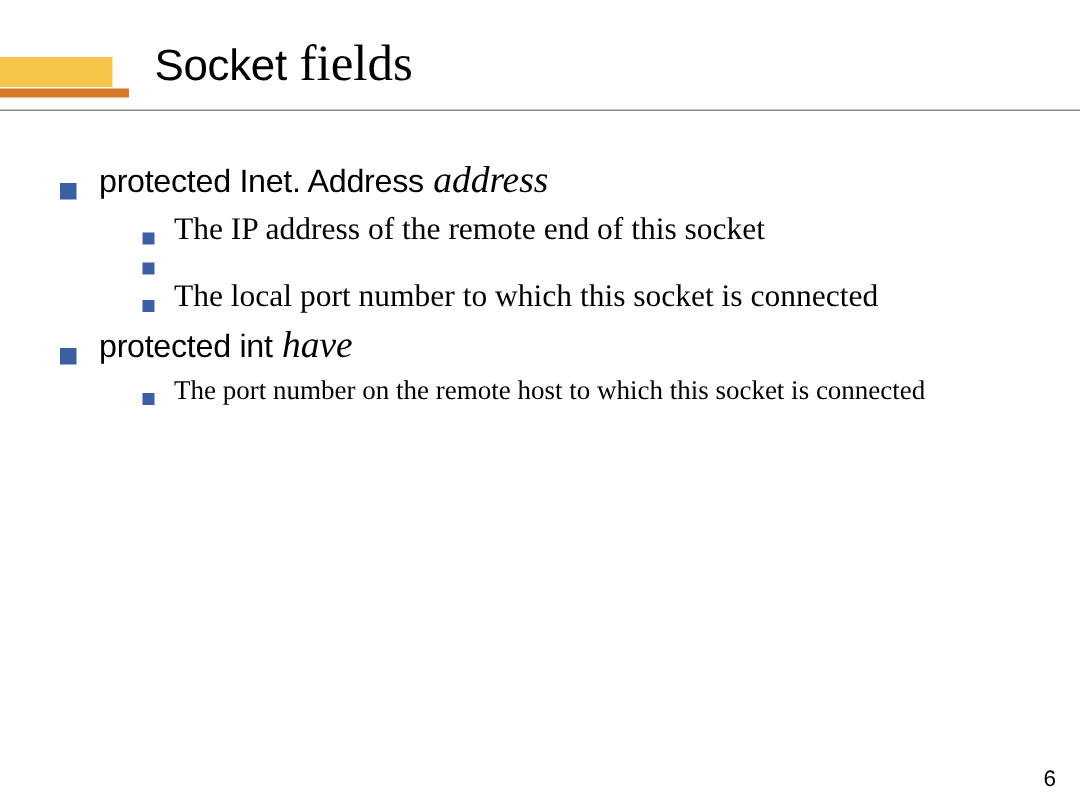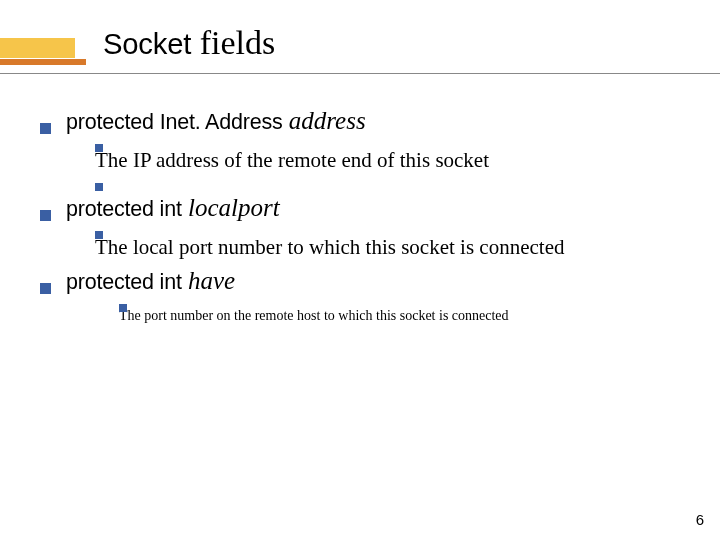--- a/index.html
+++ b/index.html
@@ -86,39 +86,37 @@
     line-height: 1.2;
   }
   .lvl2wrap {
     margin-left: 55px;
   }
   .lvl2 {
     display: flex;
     align-items: baseline;
     margin-top: 4px;
     margin-bottom: 6px;
-    flex-direction: column;
   }
   .bullet2 {
     width: 8px;
     height: 8px;
     background: #3a5fa3;
     flex: 0 0 auto;
     margin-right: 13px;
     position: relative;
     top: 4px;
   }
   .lvl2-text {
     font-size: 21px;
     font-family: "Times New Roman", Times, serif;
     line-height: 1.2;
   }
   .lvl2-text.small {
-    font-size: 14px;
-    margin-left: 24px;
+    font-size: 18px;
   }
   .sans { font-family: Verdana, Arial, sans-serif; font-size: 0.86em; letter-spacing: -0.2px; }
   .ital { font-style: italic; }
   .pagenum {
     position: absolute;
     right: 16px;
     bottom: 12px;
     font-family: Arial, sans-serif;
     font-size: 15px;
     color: #000;
@@ -153,26 +151,20 @@
         <div class="lvl2-text">The IP address of the remote end of this socket</div>
       </div>
     </div>
 
     <div class="lvl2wrap">
       <div class="lvl2">
         <div class="bullet2"></div>
       </div>
     </div>
 
-    <div class="lvl1">
-      <div class="bullet1"></div>
-      <div class="lvl1-text">
-        <span class="sans">protected  int</span><span class="ital"> localport</span>
-      </div>
-    </div>
     <div class="lvl2wrap">
       <div class="lvl2">
         <div class="bullet2"></div>
         <div class="lvl2-text">The local port number to which this socket is connected</div>
       </div>
     </div>
 
     <div class="lvl1">
       <div class="bullet1"></div>
       <div class="lvl1-text">

